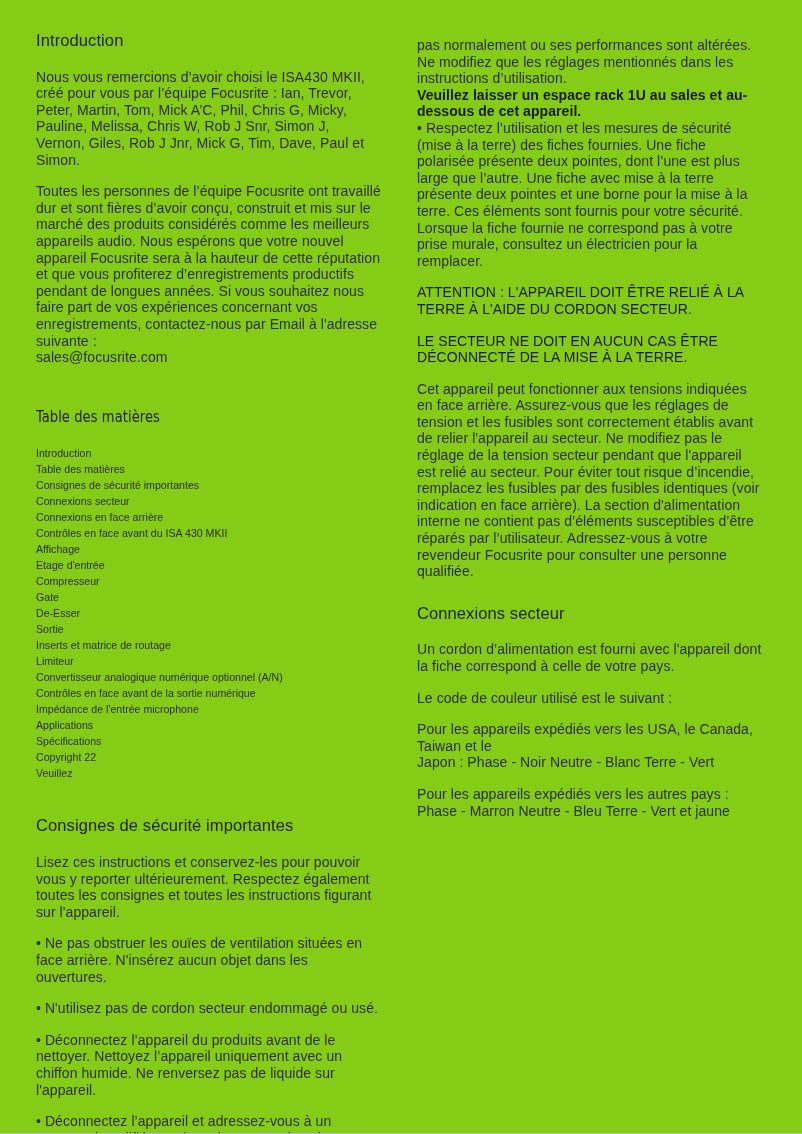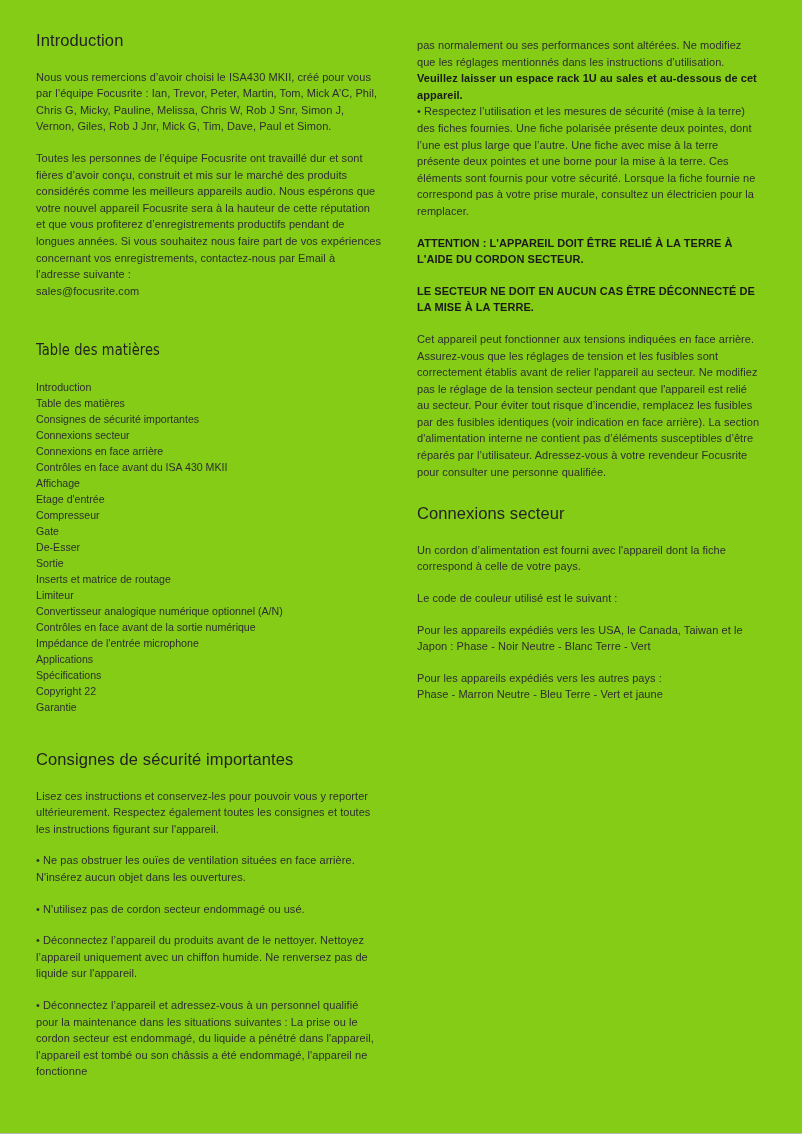--- a/index.html
+++ b/index.html
@@ -51,36 +51,36 @@
     margin: 0 0 18px 0;
     line-height: 1.25;
   }
   h1.section-title.condensed {
     font-family: "Liberation Sans Narrow", "DejaVu Sans Condensed", "Liberation Sans", sans-serif;
     transform: scaleX(0.88);
     transform-origin: left center;
   }
 
   p.body {
-    font-size: 11px;
+    font-size: 14px;
     line-height: 16.6px;
     margin: 0 0 15px 0;
     color: #2e2e2e;
     letter-spacing: 0.005em;
   }
   p.body.tight {
     margin-bottom: 0;
   }
   p.body.bold {
     font-weight: bold;
     color: #1a1a1a;
     margin-bottom: 0;
   }
   p.body.caps-bold {
-    font-weight: bold;
+    font-weight: normal;
     color: #1a1a1a;
   }
 
   ul.toc {
     list-style: none;
     margin: 0;
     padding: 0;
   }
   ul.toc li {
     font-size: 10.6px;
@@ -127,21 +127,21 @@
         <li><span>De-Esser</span></li>
         <li><span>Sortie</span></li>
         <li><span>Inserts et matrice de routage</span></li>
         <li><span>Limiteur</span></li>
         <li><span>Convertisseur analogique numérique optionnel (A/N)</span></li>
         <li><span>Contrôles en face avant de la sortie numérique</span></li>
         <li><span>Impédance de l'entrée microphone</span></li>
         <li><span>Applications</span></li>
         <li><span>Spécifications</span></li>
         <li><span>Copyright 22</span></li>
-        <li><span>Garantie</span></li>
+        <li><span>Veuillez</span></li>
       </ul>
 
       <div class="block-gap-xl"></div>
 
       <h1 class="section-title">Consignes de sécurité importantes</h1>
 
       <p class="body">Lisez ces instructions et conservez-les pour pouvoir vous y reporter ultérieurement. Respectez également toutes les consignes et toutes les instructions figurant sur l'appareil.</p>
       <p class="body">• Ne pas obstruer les ouïes de ventilation situées en face arrière. N'insérez aucun objet dans les ouvertures.</p>
       <p class="body">• N'utilisez pas de cordon secteur endommagé ou usé.</p>
       <p class="body">• Déconnectez l’appareil du produits avant de le nettoyer. Nettoyez l’appareil uniquement avec un chiffon humide. Ne renversez pas de liquide sur l'appareil.</p>

